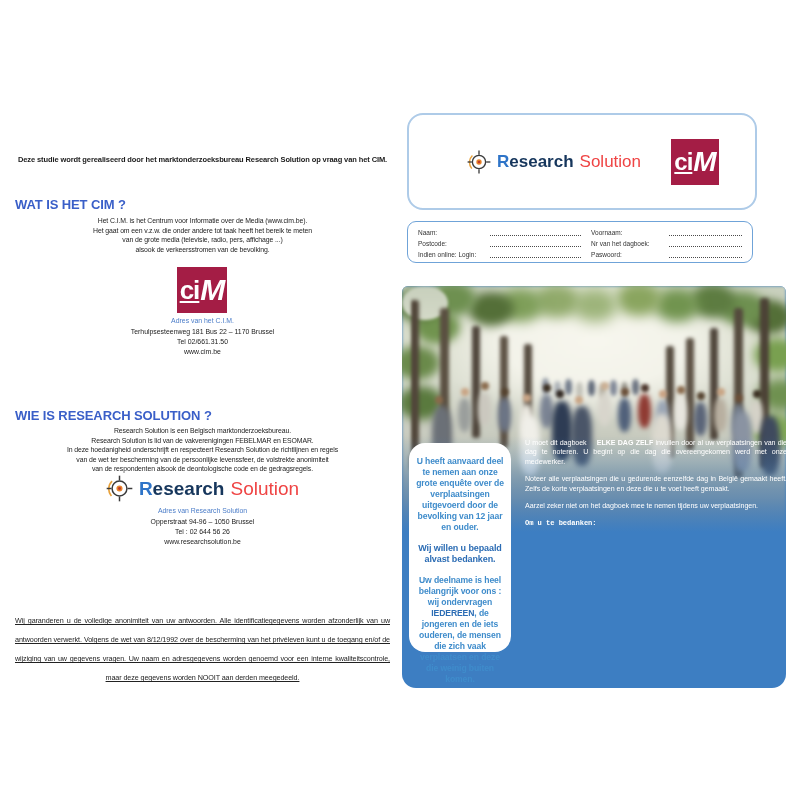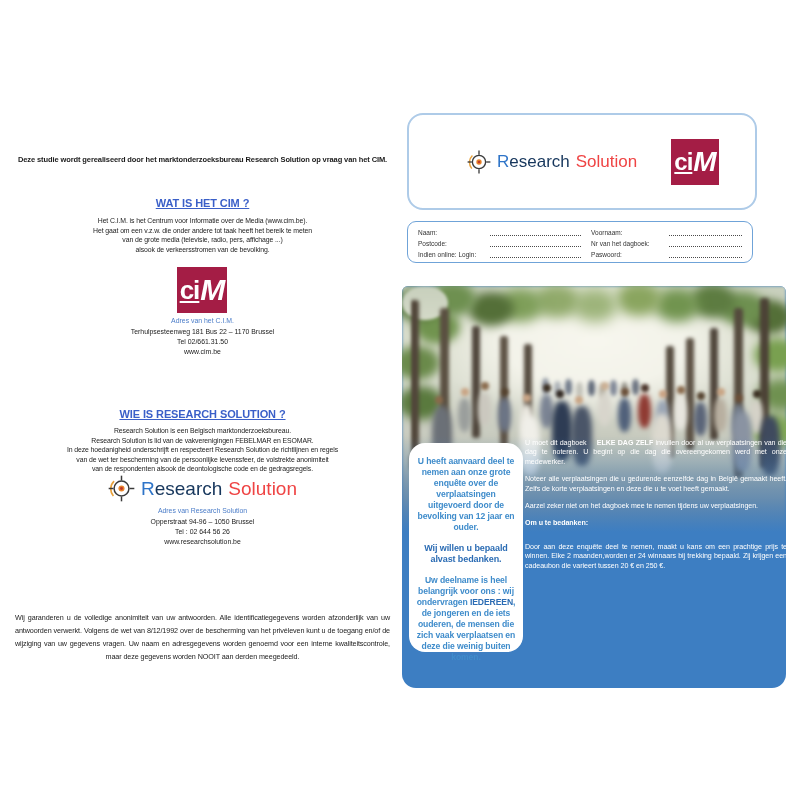--- a/index.html
+++ b/index.html
@@ -3,36 +3,36 @@
 <meta charset="utf-8">
 <style>
   html,body{margin:0;padding:0;background:#fff;}
   .screen{position:relative;width:800px;height:800px;background:#ffffff;overflow:hidden;
           font-family:"Liberation Sans",sans-serif;color:#1a1a1a;}
   .line{display:block;}
 
   
   .left-col{position:absolute;left:15px;top:155px;width:375px;}
   .intro{position:absolute;top:0;left:0;width:100%;font-size:7.5px;font-weight:700;text-align:center;letter-spacing:-0.1px;}
-  .sec-h{position:absolute;left:0;width:100%;text-align:center;font-size:11px;font-weight:700;
-         color:#3a5fc8;text-decoration:underline;letter-spacing:-0.1px;}
+  .sec-h{position:absolute;left:0;width:100%;font-size:13px;font-weight:700;
+         color:#3a5fc8;letter-spacing:-0.1px;}
   .sec-p{position:absolute;left:0;width:100%;text-align:center;font-size:6.9px;line-height:9.6px;color:#222;letter-spacing:-0.1px;}
   .addr-label{position:absolute;left:0;width:100%;text-align:center;font-size:6.9px;color:#4a7cc8;}
   .addr{position:absolute;left:0;width:100%;text-align:center;font-size:6.9px;line-height:10px;color:#222;}
-  .privacy{position:absolute;left:0;top:456px;width:100%;font-size:7.2px;line-height:13px;color:#222;
-           text-align:justify;text-align-last:center;letter-spacing:-0.1px;}
+  .privacy{position:absolute;left:0;top:456px;width:100%;font-size:7.2px;line-height:19px;color:#222;
+           text-align:justify;text-align-last:center;letter-spacing:-0.1px;text-decoration:underline;}
 
   .cim-sq{display:flex;align-items:center;justify-content:center;background:#a41d45;color:#fff;
           font-weight:800;letter-spacing:-1px;}
   .cim-sq .ci{font-size:26px;line-height:1;text-decoration:underline;}
   .cim-sq .m{font-size:30px;line-height:1;font-style:italic;margin-left:1px;}
   .cim-logo-l{position:absolute;top:112px;left:162px;width:50px;height:46px;}
 
   .rs-logo{display:flex;align-items:center;justify-content:center;gap:6px;}
-  .rs-word1{font-weight:400;color:#16365c;}
+  .rs-word1{font-weight:700;color:#16365c;}
   .rs-word1 .cap{color:#2e74c8;}
   .rs-word2{font-weight:400;color:#ef4444;}
   .rs-logo-l{position:absolute;top:320px;left:0;width:100%;}
   .rs-logo-l .rs-word1,.rs-logo-l .rs-word2{font-size:19px;}
 
   
   .logo-box{position:absolute;left:407px;top:113px;width:346px;height:93px;border:2px solid #aecbe8;
             border-radius:16px;background:#fff;display:flex;align-items:center;}
   .logo-box .rs-logo{margin-left:58px;}
   .logo-box .rs-word1,.logo-box .rs-word2{font-size:17px;}
@@ -89,31 +89,31 @@
     box-shadow:59px 102px 2px #c9a585,79px 96px 2px #8a6a4c,99px 102px 2px #55432f,121px 108px 2px #cba687,
       141px 98px 2px #3a2e22,154px 104px 2px #2f2620,173px 110px 2px #c9a585,199px 96px 2px #cbb094,
       219px 102px 2px #6b4f38,239px 98px 2px #4a342a,257px 104px 2px #caa384,275px 100px 2px #8a6a4c,
       295px 106px 2px #55432f,315px 102px 2px #c9a585,333px 108px 2px #6b4f38,351px 104px 2px #3a2e22,
       33px 110px 2px #8a6a4c;}
   .ph-ground{position:absolute;left:0;top:176px;width:384px;height:74px;
     background:linear-gradient(180deg,rgba(148,150,144,0) 0%,rgba(140,142,138,0.45) 45%,rgba(124,127,123,0.65) 100%);}
   .ph-fade{position:absolute;left:0;top:150px;width:384px;height:100px;
     background:linear-gradient(180deg,rgba(61,126,194,0) 0%,rgba(61,126,194,0.55) 62%,#3d7ec2 96%);}
 
-  .welcome-box{position:absolute;left:7px;top:157px;width:114px;height:209px;background:#fff;border-radius:16px;
+  .welcome-box{position:absolute;left:7px;top:157px;width:102px;height:209px;background:#fff;border-radius:16px;
     z-index:3;box-sizing:border-box;padding:13px 7px;text-align:center;color:#3f8ccb;
     font-size:8.6px;line-height:11px;font-weight:600;letter-spacing:-0.1px;}
   .welcome-box p{margin:0 0 10px;}
   .welcome-box .thanks{color:#2b6cb4;font-weight:800;font-size:9px;}
 
   .instr{position:absolute;left:123px;top:153px;width:262px;z-index:3;color:#fff;
     font-size:7.1px;line-height:9.4px;font-weight:500;text-align:justify;letter-spacing:-0.05px;}
   .instr p{margin:0 0 8px;}
   .instr .b{font-weight:800;margin-left:8px;}
-  .instr .h{font-weight:800;margin-bottom:14px;}
+  .instr .h{font-weight:800;margin-bottom:7px;font-family:Liberation Mono, monospace;}
 </style>
 </head>
 <body>
 
 <div class="screen">
 
   <div class="left-col">
 
     <div class="intro">Deze studie wordt gerealiseerd door het marktonderzoeksbureau Research Solution op vraag van het CIM.</div>
 
@@ -237,17 +237,16 @@
       <p>U heeft aanvaard deel te nemen aan onze grote enquête over de verplaatsingen uitgevoerd door de bevolking van 12 jaar en ouder.</p>
       <p class="thanks">Wij willen u bepaald alvast bedanken.</p>
       <p><span>Uw deelname is heel belangrijk voor ons : wij ondervragen </span><span class="thanks" style="font-size:8.6px;">IEDEREEN</span><span>, de jongeren en de iets ouderen, de mensen die zich vaak verplaatsen en deze die weinig buiten komen.</span></p>
     </div>
 
     <div class="instr">
       <p><span>U moet dit dagboek </span><span class="b">ELKE DAG ZELF</span><span> invullen door al uw verplaatsingen van die dag te noteren. U begint op die dag die overeengekomen werd met onze medewerker.</span></p>
       <p>Noteer alle verplaatsingen die u gedurende eenzelfde dag in België gemaakt heeft. Zelfs de korte verplaatsingen en deze die u te voet heeft gemaakt.</p>
       <p>Aarzel zeker niet om het dagboek mee te nemen tijdens uw verplaatsingen.</p>
       <p class="h">Om u te bedanken:</p>
-      <p>Door aan deze enquête deel te nemen, maakt u kans om een prachtige prijs te winnen. Elke 2 maanden,worden er 24 winnaars bij trekking bepaald. Zij krijgen een cadeaubon die varieert tussen 20 € en 250 €.</p>
     </div>
   </div>
 
 </div>
 
 </body></html>

